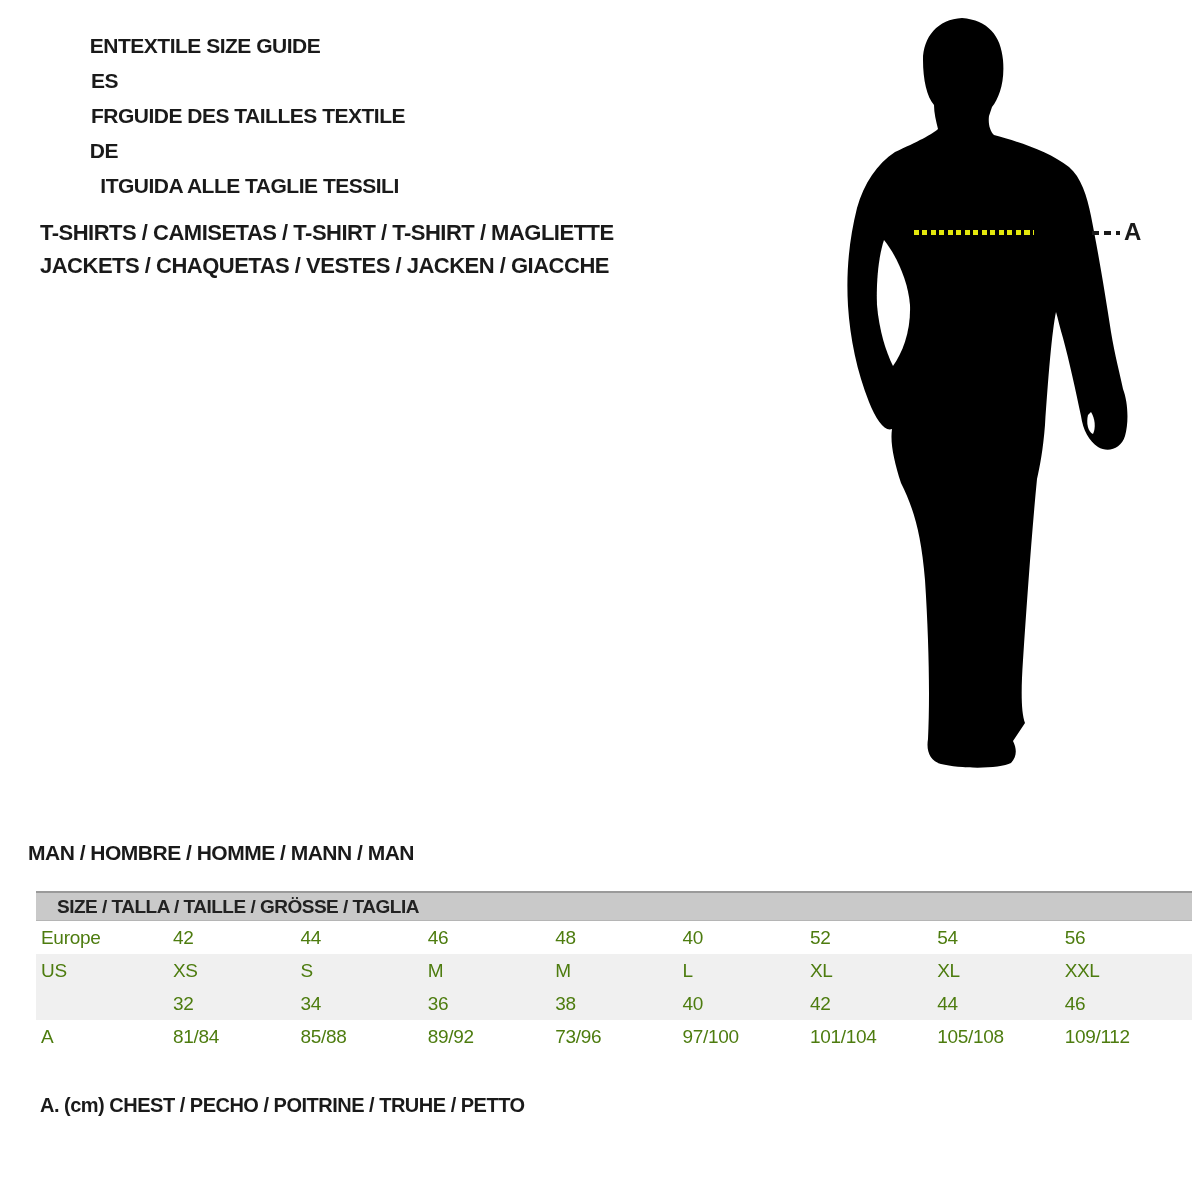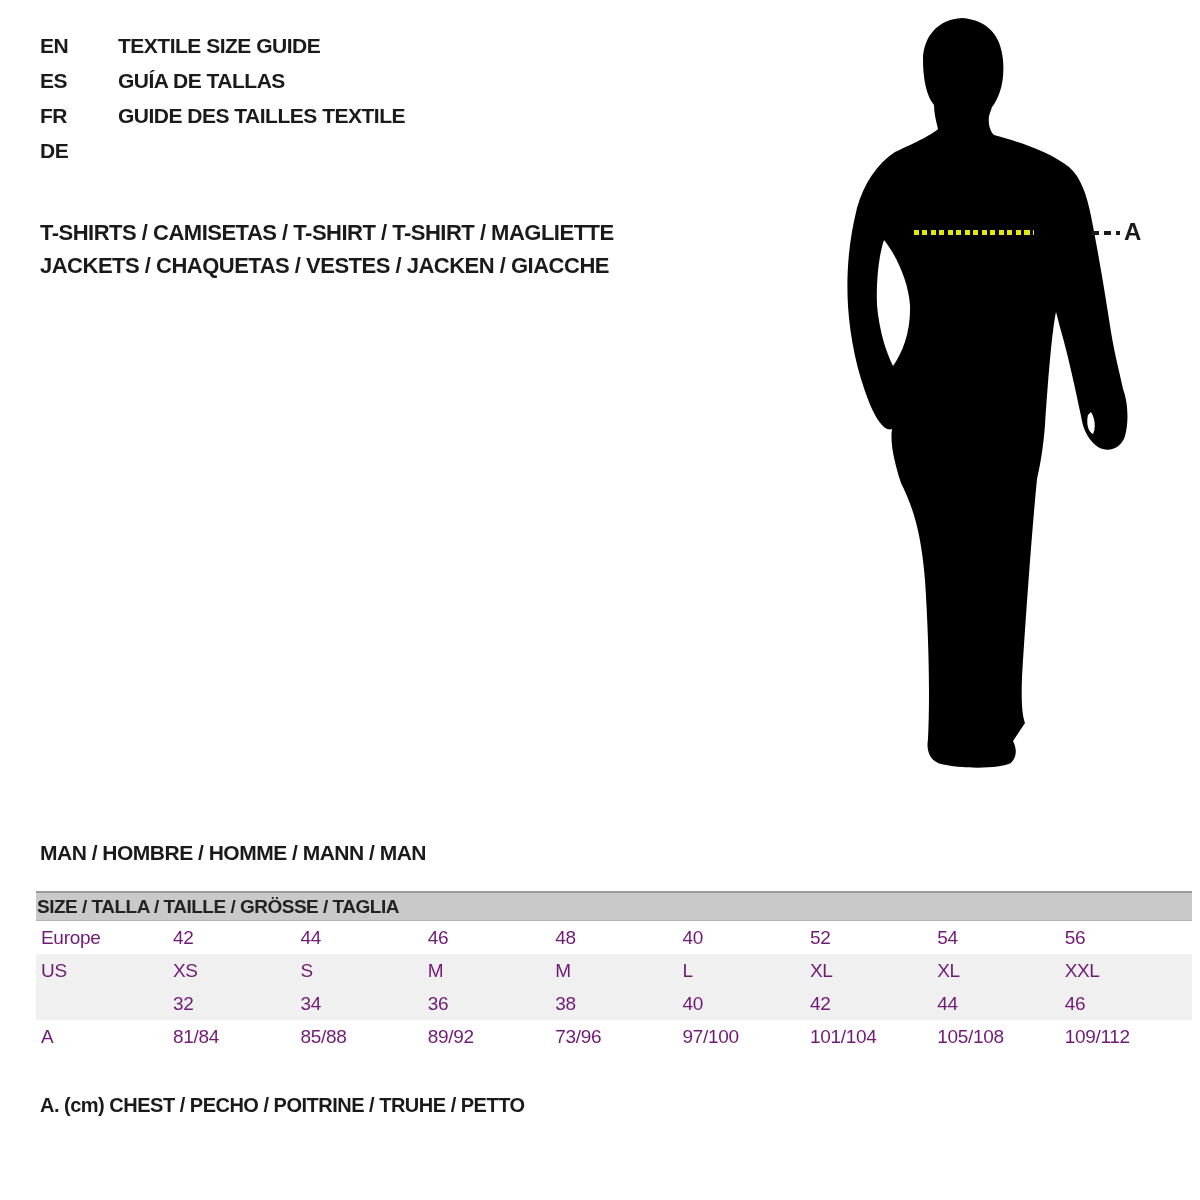--- a/index.html
+++ b/index.html
@@ -24,20 +24,21 @@
     position: absolute;
     left: 40px;
     top: 28px;
   }
   .lang-row {
     display: flex;
     line-height: 35px;
     font-size: 21px;
     font-weight: bold;
     letter-spacing: -0.5px;
+    text-align: right;
   }
   .lang-code { width: 78px; }
 
   
   .products {
     position: absolute;
     left: 40px;
     top: 216px;
     font-size: 22px;
     font-weight: bold;
@@ -78,21 +79,21 @@
     position: absolute;
     left: 1124px;
     top: 218px;
     font-size: 24px;
     font-weight: bold;
   }
 
   
   .section-title {
     position: absolute;
-    left: 40px;
+    left: 28px;
     top: 838px;
     font-size: 21px;
     font-weight: bold;
     line-height: 30px;
     letter-spacing: -0.5px;
   }
 
   
   .size-table {
     position: absolute;
@@ -102,30 +103,30 @@
   }
   .size-header {
     height: 27px;
     line-height: 27px;
     background: var(--table_header_bg, #c9c9c9);
     border-top: 2px solid #9a9a9a;
     border-bottom: 1px solid #b5b5b5;
     font-size: 19px;
     font-weight: bold;
     letter-spacing: -0.5px;
-    padding-left: 1px;
+    padding-left: 21px;
     color: #222;
   }
   .trow {
     display: flex;
     height: 33px;
     line-height: 33px;
     font-size: 19px;
     letter-spacing: -0.3px;
-    color: #701a75;
+    color: #4d7c0f;
   }
   .trow.shaded { background: var(--table_alt_row_bg, #f0f0f0); }
   .tlabel {
     width: 137px;
     padding-left: 5px;
     box-sizing: border-box;
     text-align: left;
   }
   .tcell {
     flex: 1;
@@ -147,28 +148,31 @@
 
 <div class="page">
 
   <div class="lang-block">
     <div class="lang-row">
       <span class="lang-code">EN</span>
       <span>TEXTILE SIZE GUIDE</span>
     </div>
     <div class="lang-row">
       <span class="lang-code">ES</span>
-      <span>GUÍA DE TALLAS</span>
     </div>
     <div class="lang-row">
       <span class="lang-code">FR</span>
       <span>GUIDE DES TAILLES TEXTILE</span>
     </div>
     <div class="lang-row">
       <span class="lang-code">DE</span>
+    </div>
+    <div class="lang-row">
+      <span class="lang-code">IT</span>
+      <span>GUIDA ALLE TAGLIE TESSILI</span>
     </div>
   </div>
 
   <div class="products">
     <div>T-SHIRTS / CAMISETAS / T-SHIRT / T-SHIRT / MAGLIETTE</div>
     <div>JACKETS / CHAQUETAS / VESTES / JACKEN / GIACCHE</div>
   </div>
 
   <svg class="figure-svg" viewBox="845 10 290 765" xmlns="http://www.w3.org/2000/svg" aria-hidden="true">
     <path fill="#000000" d="

